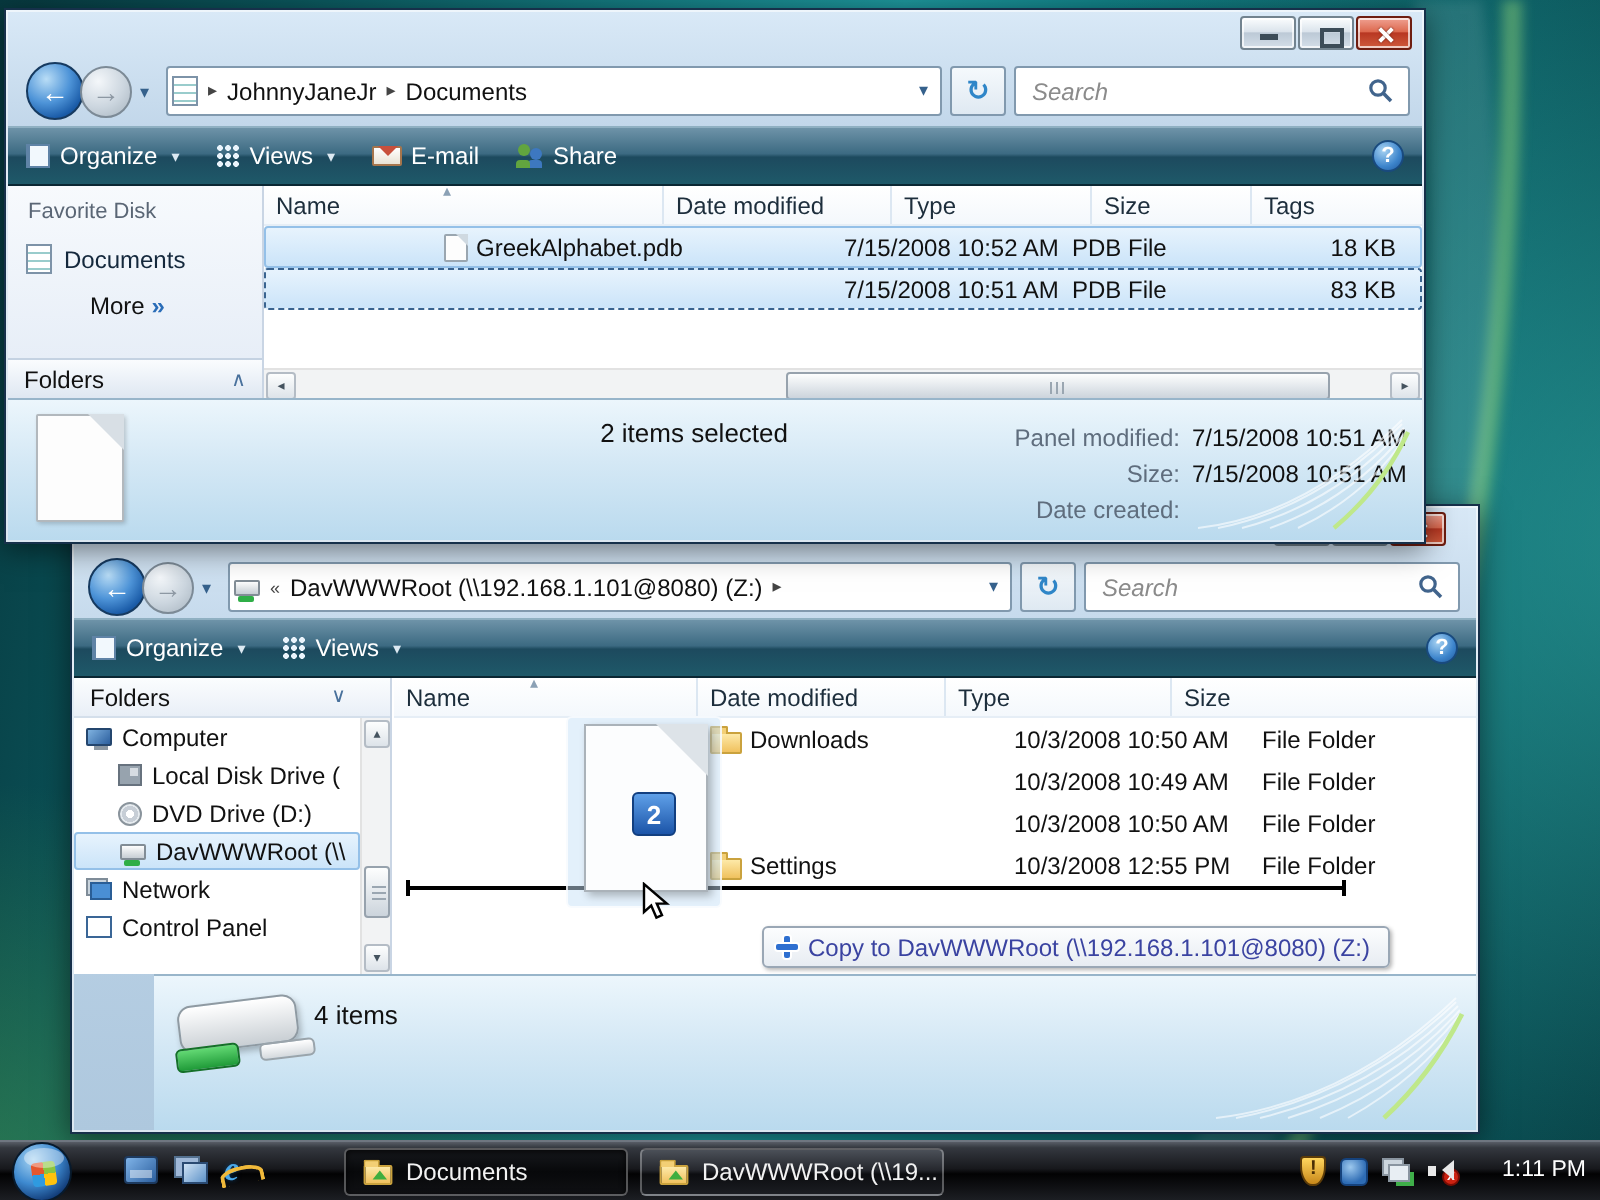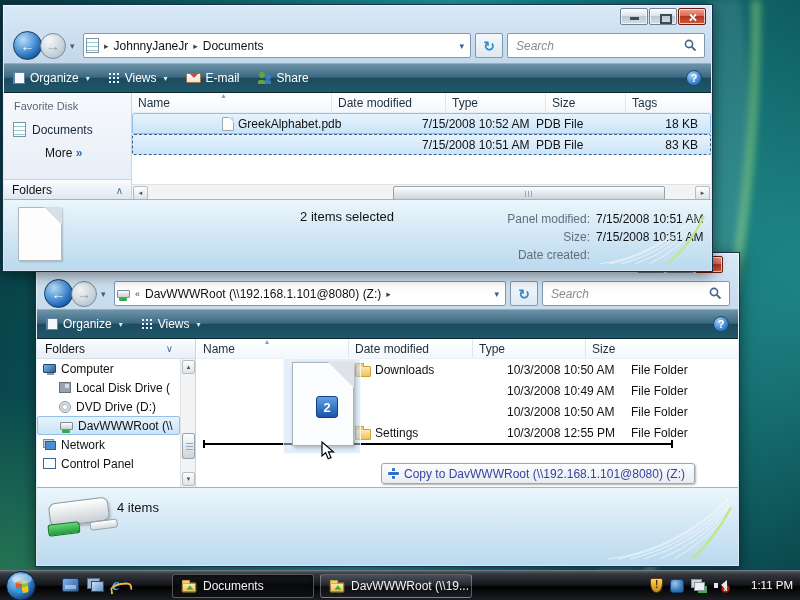--- a/index.html
+++ b/index.html
@@ -209,21 +209,21 @@
     overflow:hidden; width:143px; }
   .titem.lvl1 { padding-left:22px; }
   .titem.sel { background:linear-gradient(180deg,#e7f3fd,#cbe4f9); border:1px solid #94c0e8; border-radius:2px; }
   #w2 .listarea { position:absolute; left:160px; right:0; top:0; bottom:0; }
   #w2 .c-name{width:152px} #w2 .c-date{width:124px} #w2 .c-type{width:113px}
   #w2 .c-size{width:74px; border-right:none}
   #w2 .rows { position:absolute; top:20px; left:0; right:0; }
   .insertline { position:absolute; left:6px; top:104px; width:470px; height:2px; background:#000; z-index:3; }
   .insertline::before,.insertline::after { content:""; position:absolute; top:-3px; width:2px; height:8px; background:#000; }
   .insertline::before{ left:0; } .insertline::after{ right:0; }
-  #w2 .details { height:78px; }
+  #w2 .details { height:78px;margin-left:40px; }
   .bigdrive { position:absolute; left:12px; top:12px; width:60px; height:24px; border-radius:7px;
     background:linear-gradient(180deg,#ffffff,#c9cfd4); border:1px solid #8f9aa2;
     transform:rotate(-7deg); box-shadow:1px 2px 3px rgba(0,0,0,.25); }
   .bigdrive::before { content:""; position:absolute; left:-4px; bottom:-10px; width:30px; height:10px;
     border-radius:3px; background:linear-gradient(180deg,#63d974,#1f9a38); border:1px solid #157029; }
   .bigdrive::after { content:""; position:absolute; right:-8px; bottom:-9px; width:26px; height:7px;
     border-radius:3px; background:linear-gradient(180deg,#fff,#d4d9dd); border:1px solid #9aa4ab; }
   .itemcount { position:absolute; left:80px; top:12px; font-size:13px; }
 
   

